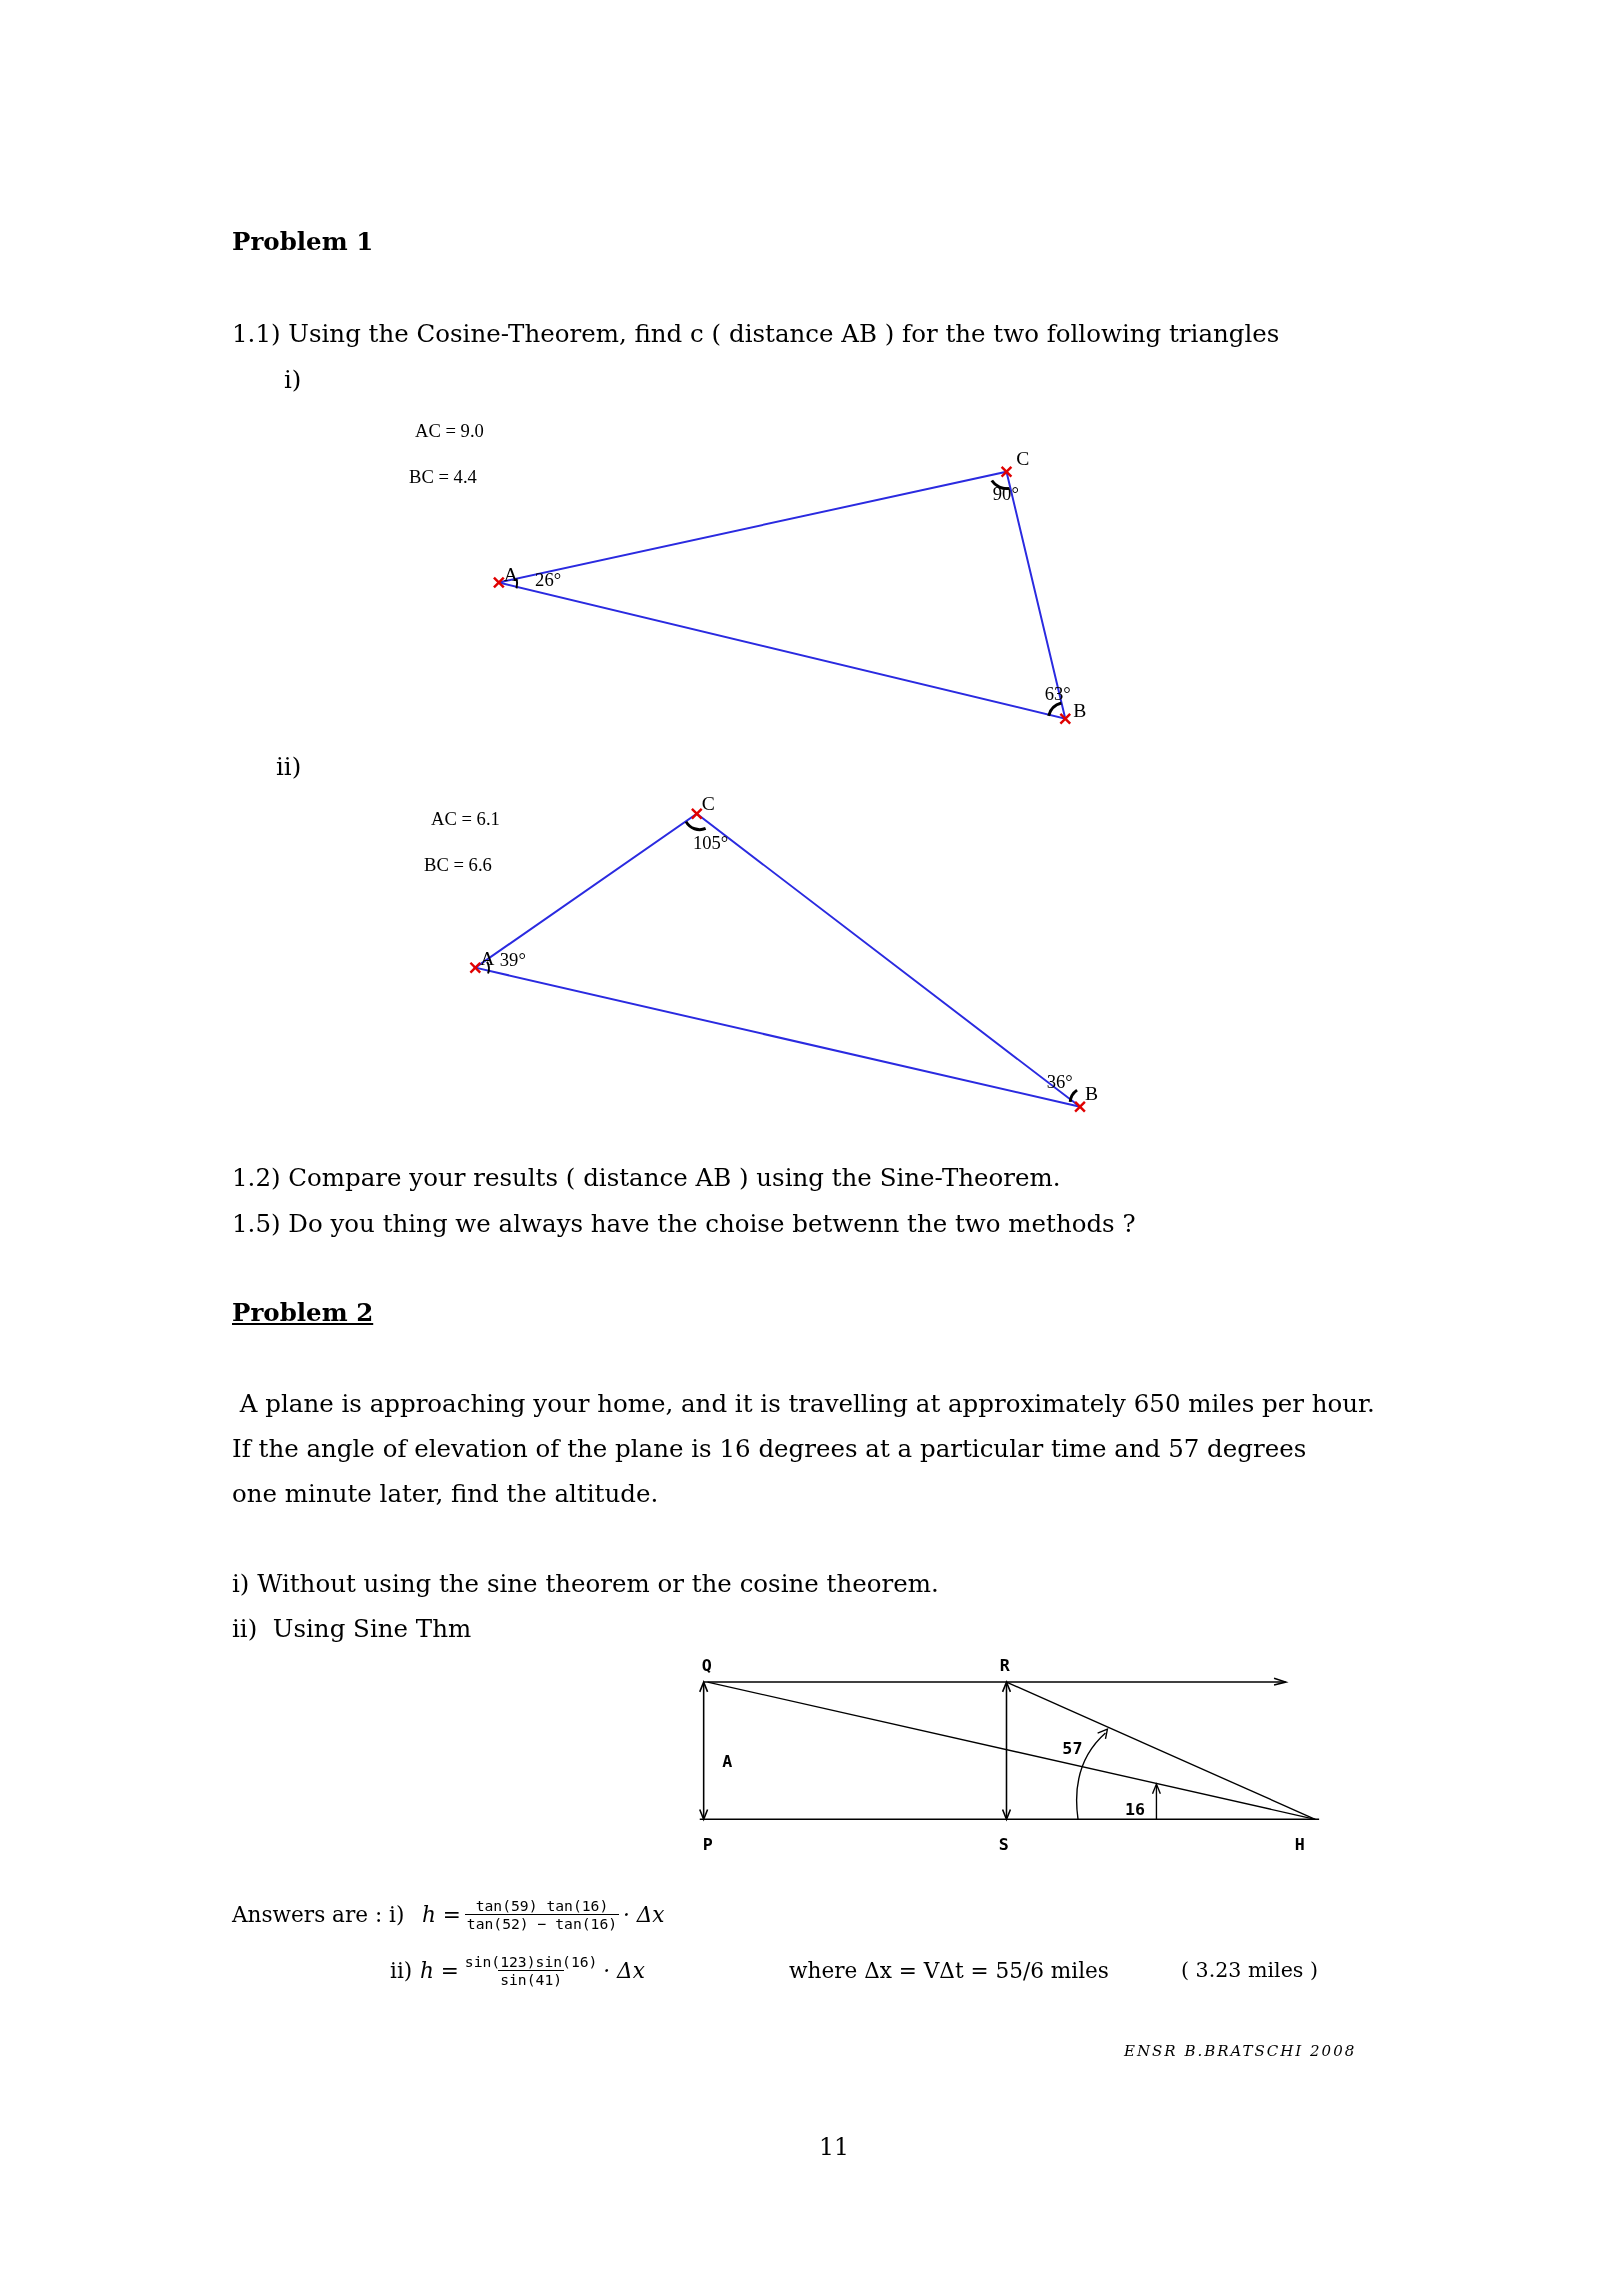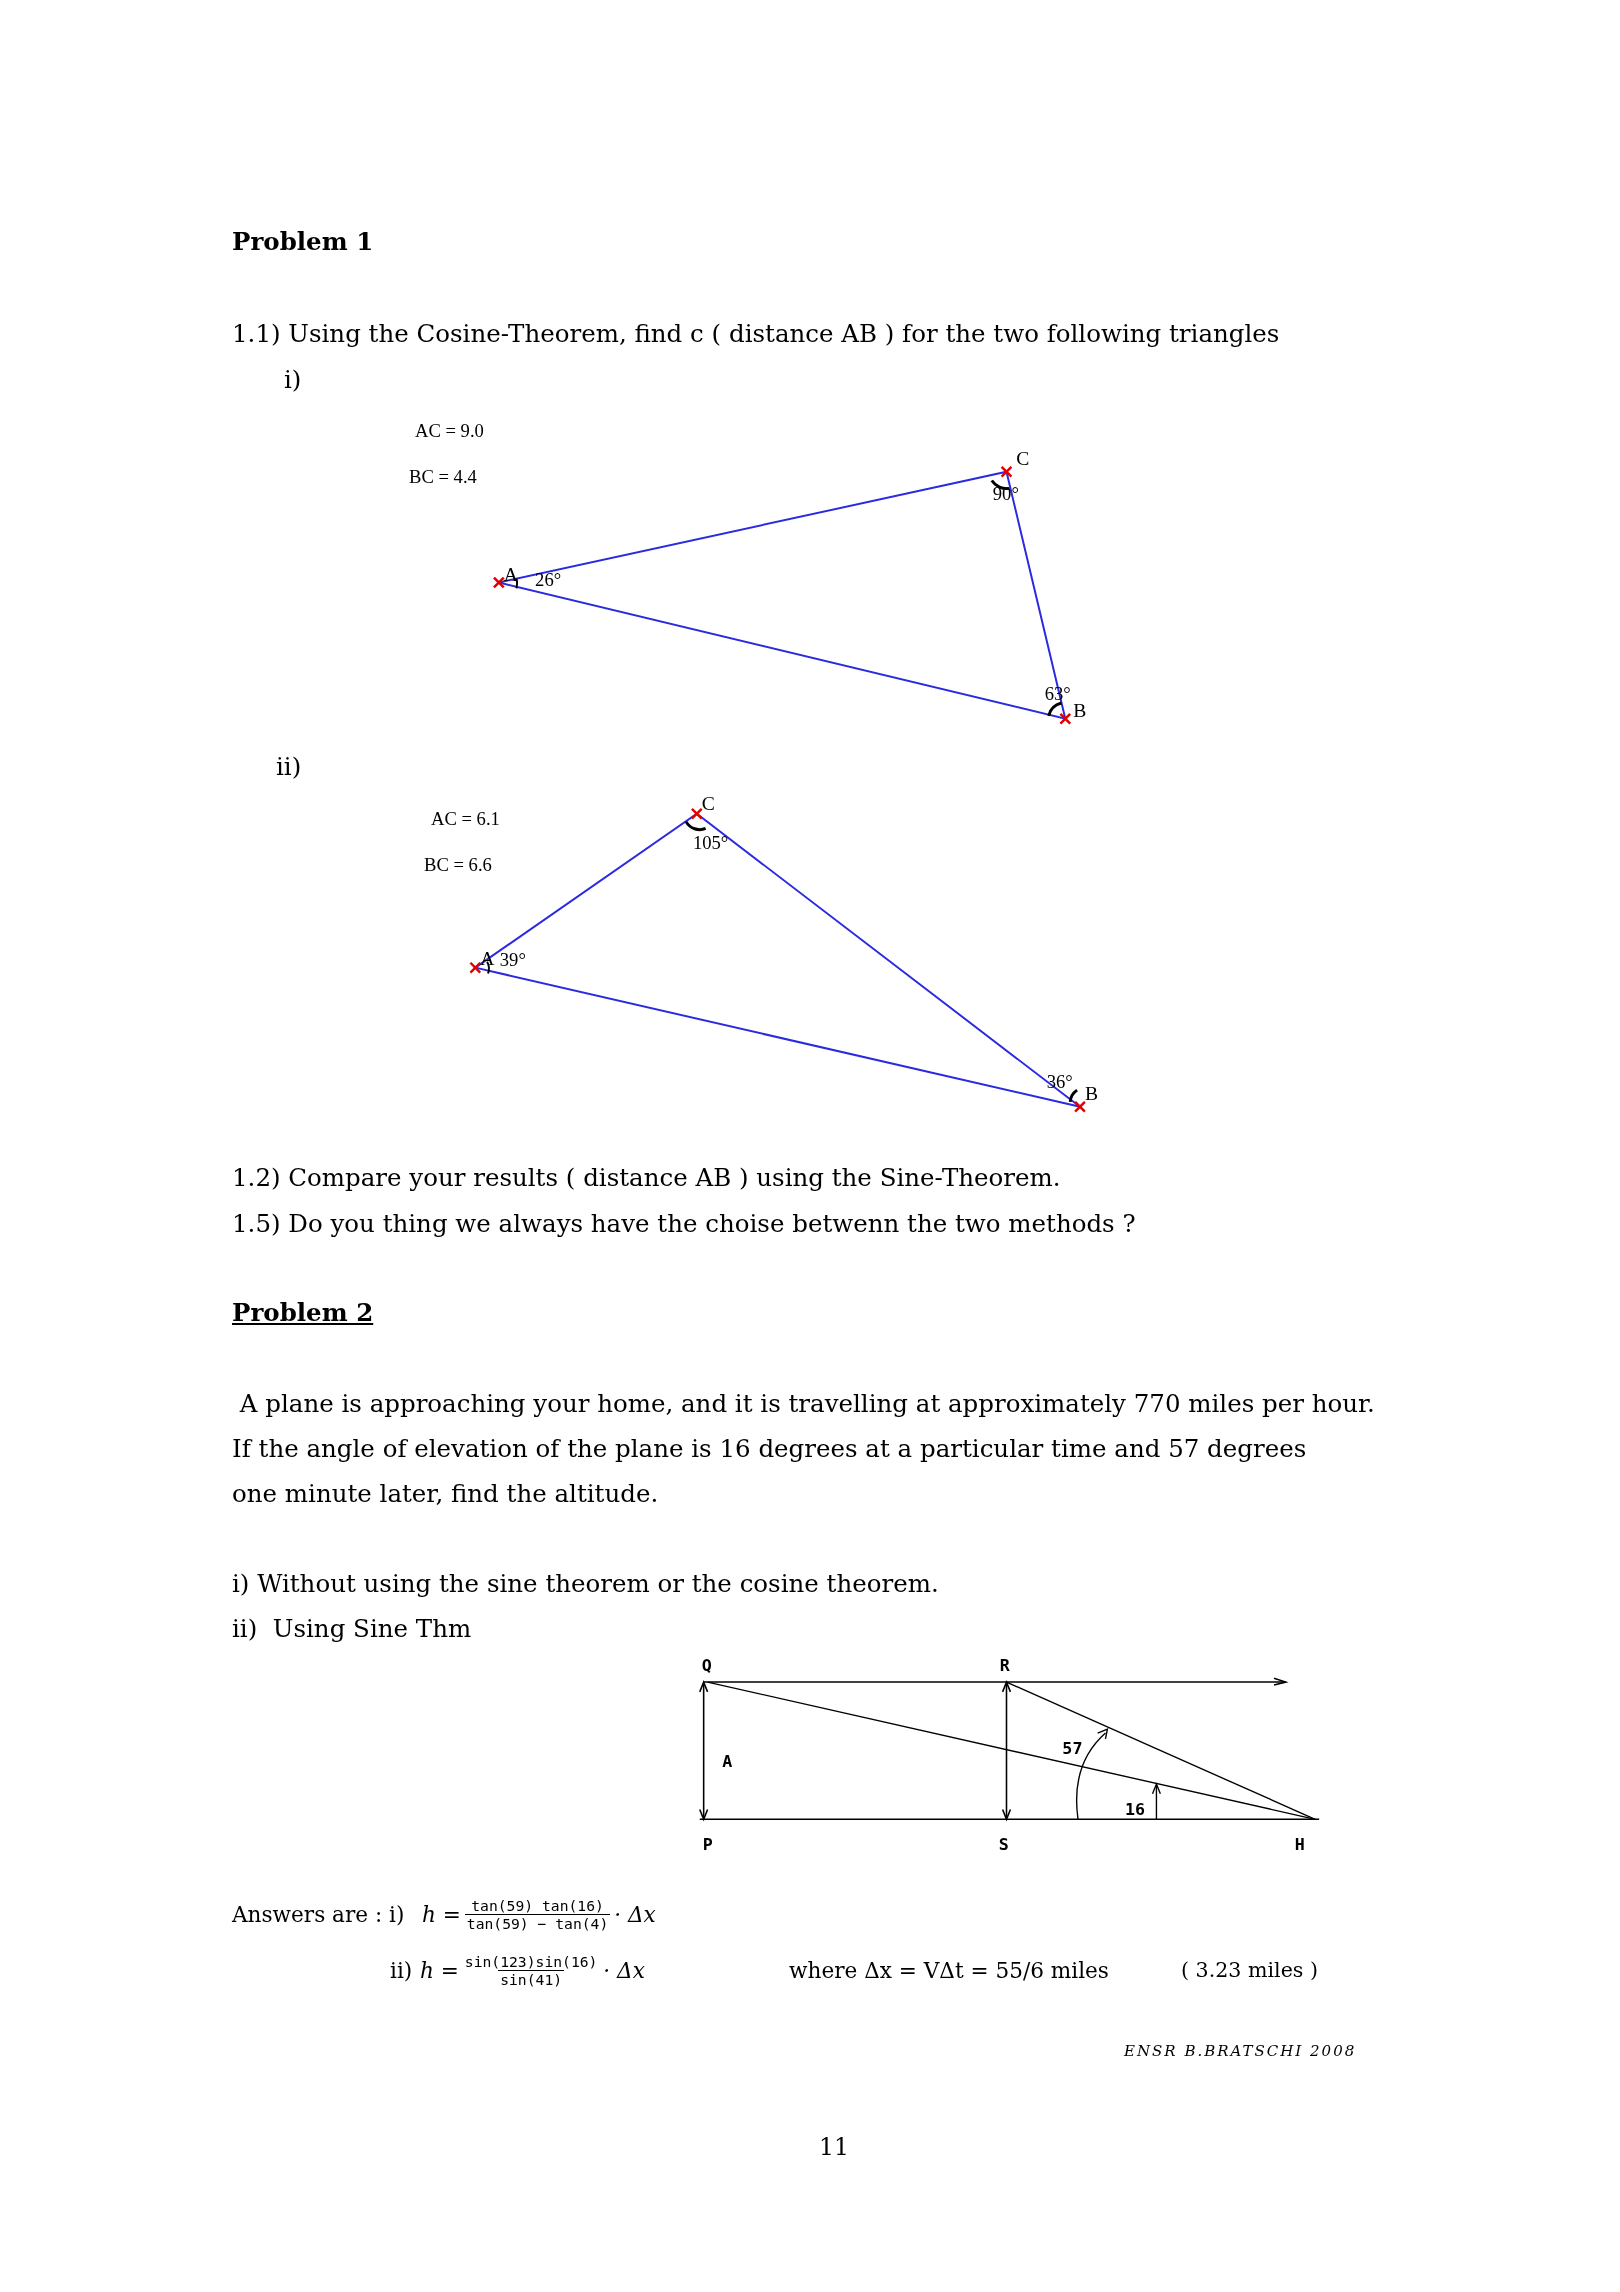--- a/index.html
+++ b/index.html
@@ -106,32 +106,32 @@
 </svg>
 
 <div class="abs t" style="left:276px; top:752px;">ii)</div>
 <div class="abs small" style="left:431px; top:786px;">AC = 6.1</div>
 <div class="abs small" style="left:424px; top:832px;">BC = 6.6</div>
 
 <div class="abs t" style="left:232px; top:1163px;">1.2) Compare your results ( distance AB ) using the Sine-Theorem.</div>
 <div class="abs t" style="left:232px; top:1209px;">1.5) Do you thing we always have the choise betwenn the two methods ?</div>
 
 <div class="abs h" style="left:232px; top:1298px;text-decoration:underline;">Problem 2</div>
-<div class="abs t" style="left:232px; top:1389px; white-space:pre;"> A plane is approaching your home, and it is travelling at approximately 770 miles per hour.</div>
+<div class="abs t" style="left:232px; top:1389px; white-space:pre;"> A plane is approaching your home, and it is travelling at approximately 650 miles per hour.</div>
 <div class="abs t" style="left:232px; top:1434px;">If the angle of elevation of the plane is 16 degrees at a particular time and 57 degrees</div>
 <div class="abs t" style="left:232px; top:1479px;">one minute later, find the altitude.</div>
 <div class="abs t" style="left:232px; top:1569px;">i) Without using the sine theorem or the cosine theorem.</div>
 <div class="abs t" style="left:232px; top:1614px; white-space:pre;">ii)  Using Sine Thm</div>
 
 <div class="abs" style="left:232px; top:1897px; display:flex; align-items:center;">
   <span class="t" style="font-size:21.6px;">Answers are : i)</span>
   <span class="t it" style="font-size:21.6px; margin-left:17.6px;">h =</span>
   <span class="frac">
     <span class="num">tan(59) tan(16)</span>
-    <span class="den">tan(59) − tan(4)</span>
+    <span class="den">tan(52) − tan(16)</span>
   </span>
   <span class="t it" style="font-size:21.6px;">· Δx</span>
 </div>
 
 <div class="abs" style="left:390px; top:1953px; display:flex; align-items:center;">
   <span class="t" style="font-size:21.6px;">ii)</span>
   <span class="t it" style="font-size:21.6px; margin-left:7.8px;">h =</span>
   <span class="frac">
     <span class="num">sin(123)sin(16)</span>
     <span class="den">sin(41)</span>

